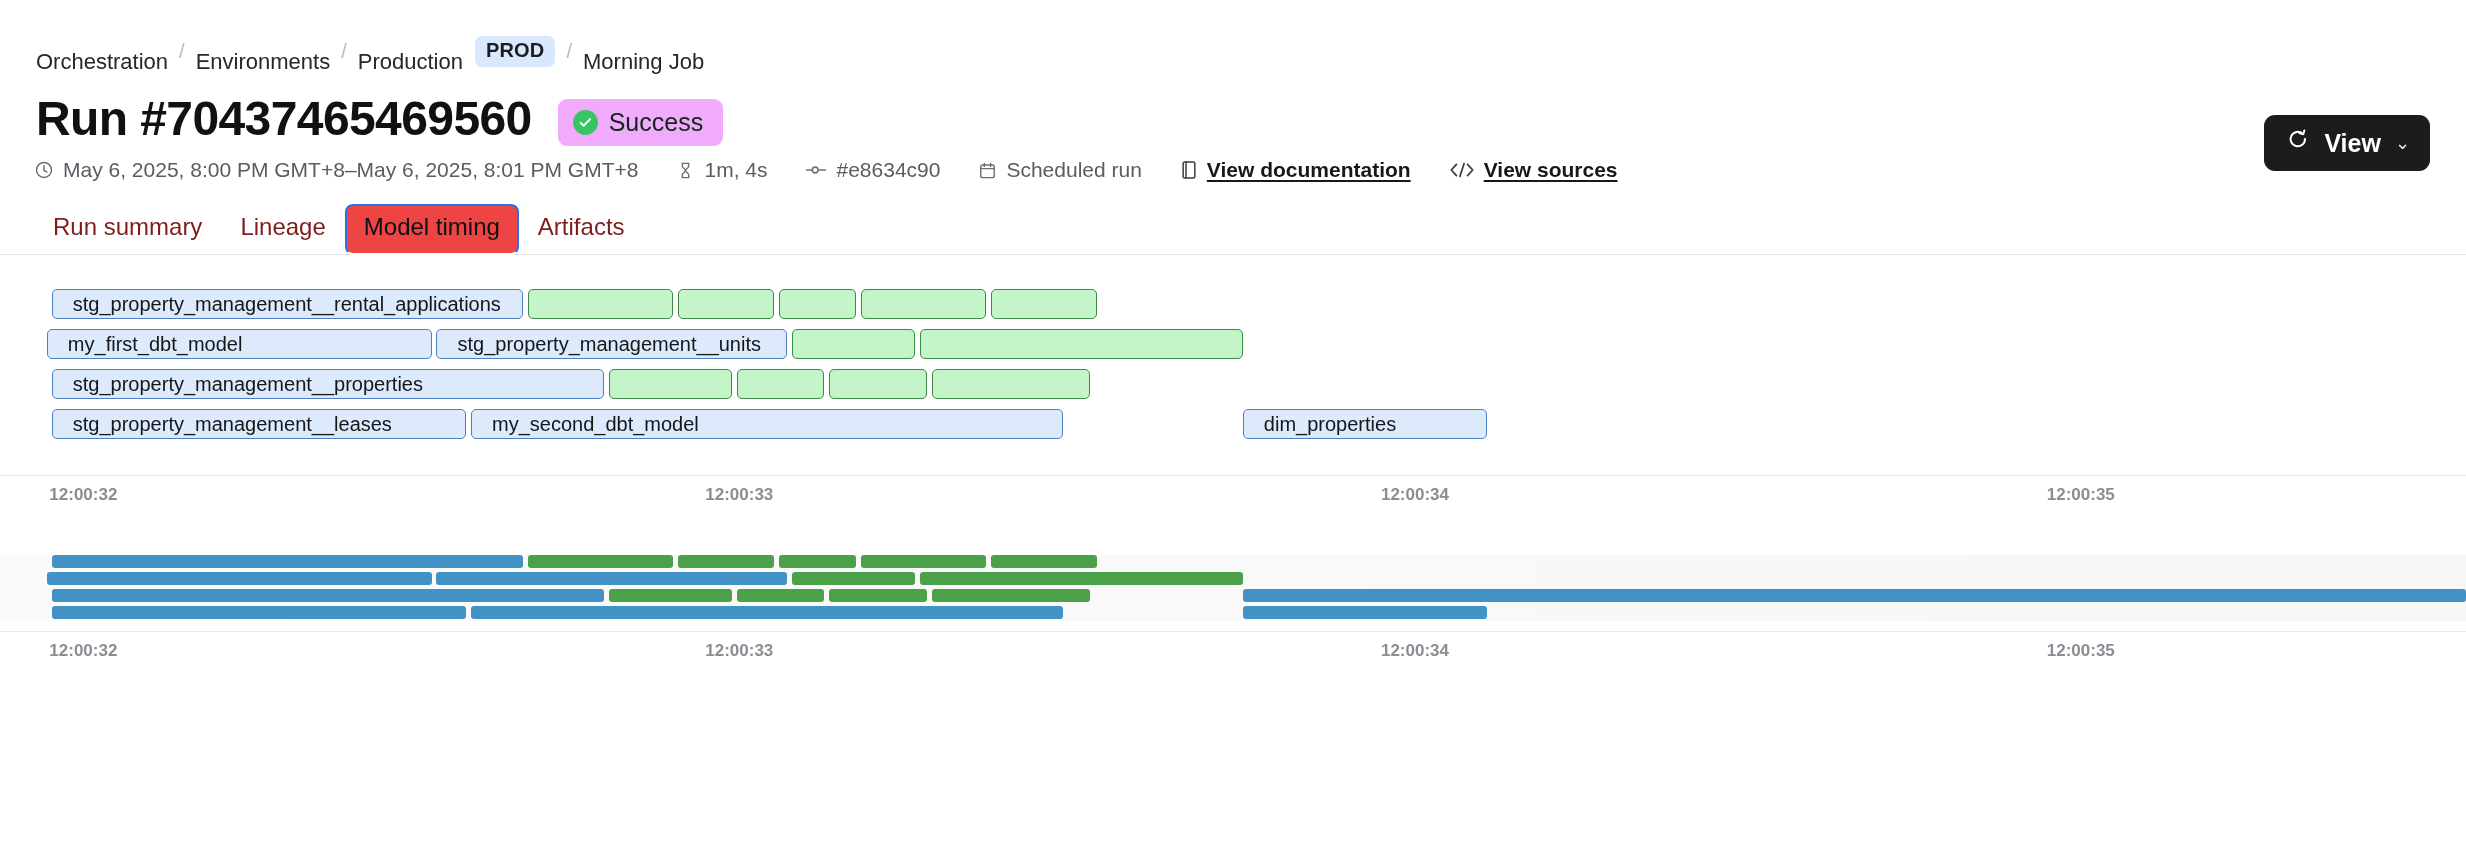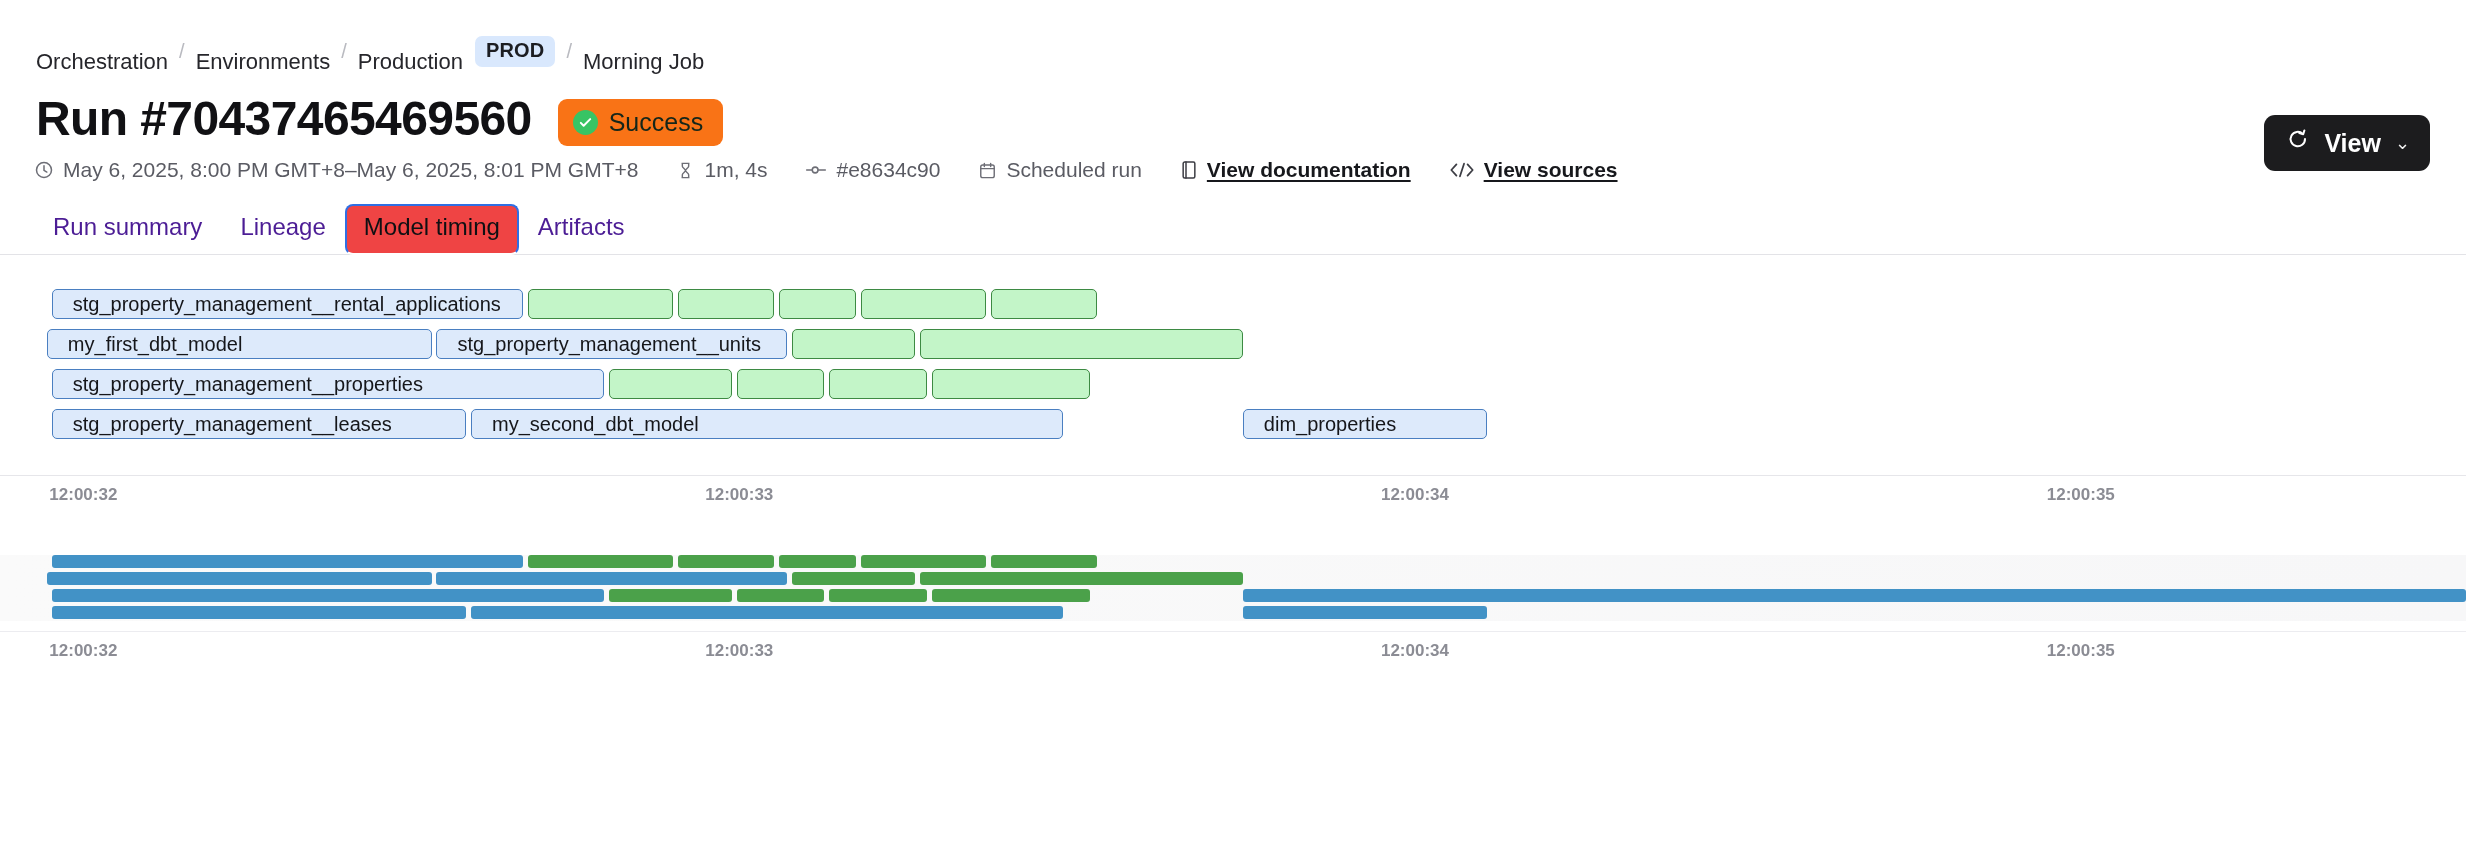--- a/index.html
+++ b/index.html
@@ -43,21 +43,21 @@
   }
   .page-title {
     font-size: 48px;
     font-weight: 700;
     letter-spacing: -0.6px;
     color: #111114;
     line-height: 1.05;
   }
   .status-badge {
     display: inline-flex; align-items: center; gap: 11px;
-    background: #f97316;
+    background: #f0abfc;
     border-radius: 9px;
     padding: 9px 20px 9px 15px;
     font-size: 25px;
     color: #14261a;
     margin-top: 6px;
   }
   .status-check {
     width: 25px; height: 25px; border-radius: 50%;
     background: #38c464;
     display: inline-flex; align-items: center; justify-content: center;
@@ -107,21 +107,21 @@
 
   
   .tabs {
     display: flex; align-items: flex-end;
     padding: 22px 0 0 34px;
     gap: 0;
     position: relative;
   }
   .tab {
     font-size: 24px;
-    color: #4c1d95;
+    color: #7f1d1d;
     padding: 9px 19px 14px 19px;
     cursor: pointer;
     white-space: nowrap;
     border-radius: 7px 7px 0 0;
   }
   .tab.active {
     color: #0f1013;
     font-weight: 400;
     border: 2px solid #2f6fe4;
     border-bottom-color: #ffffff;

